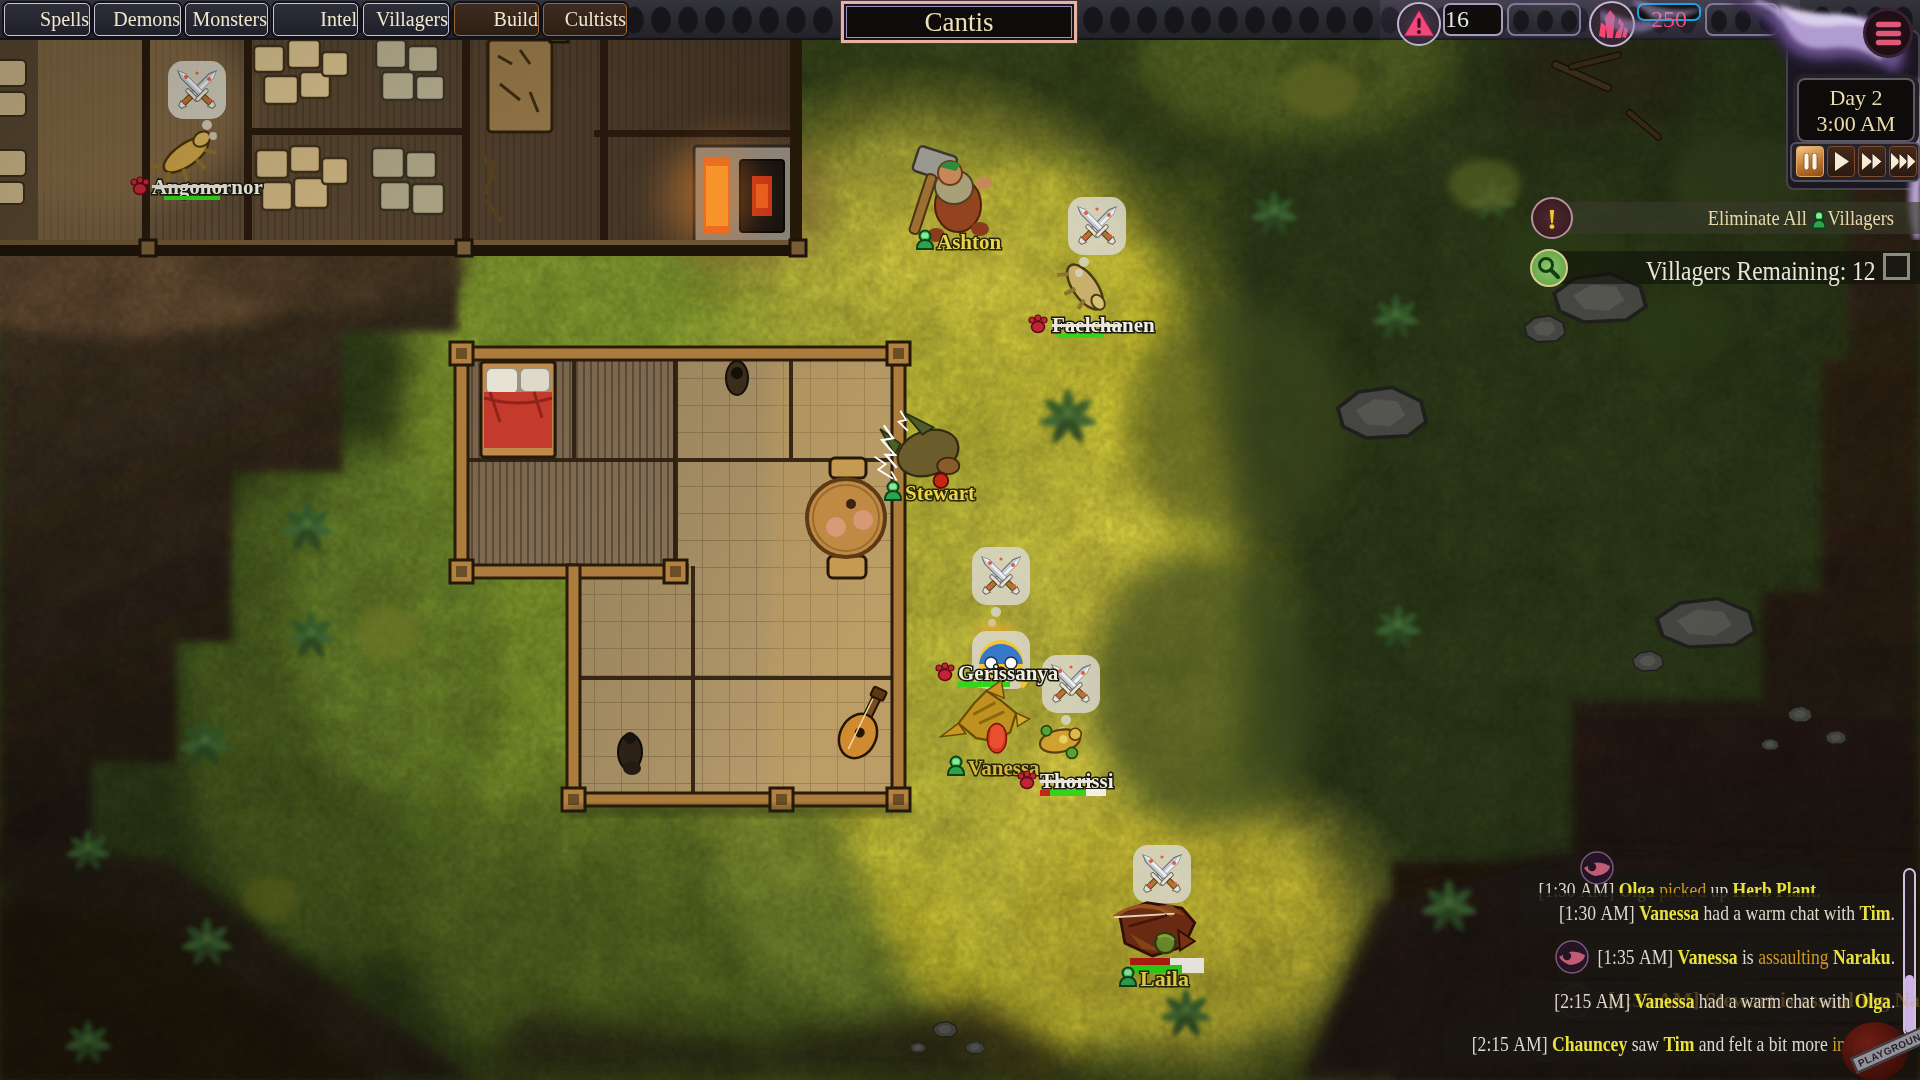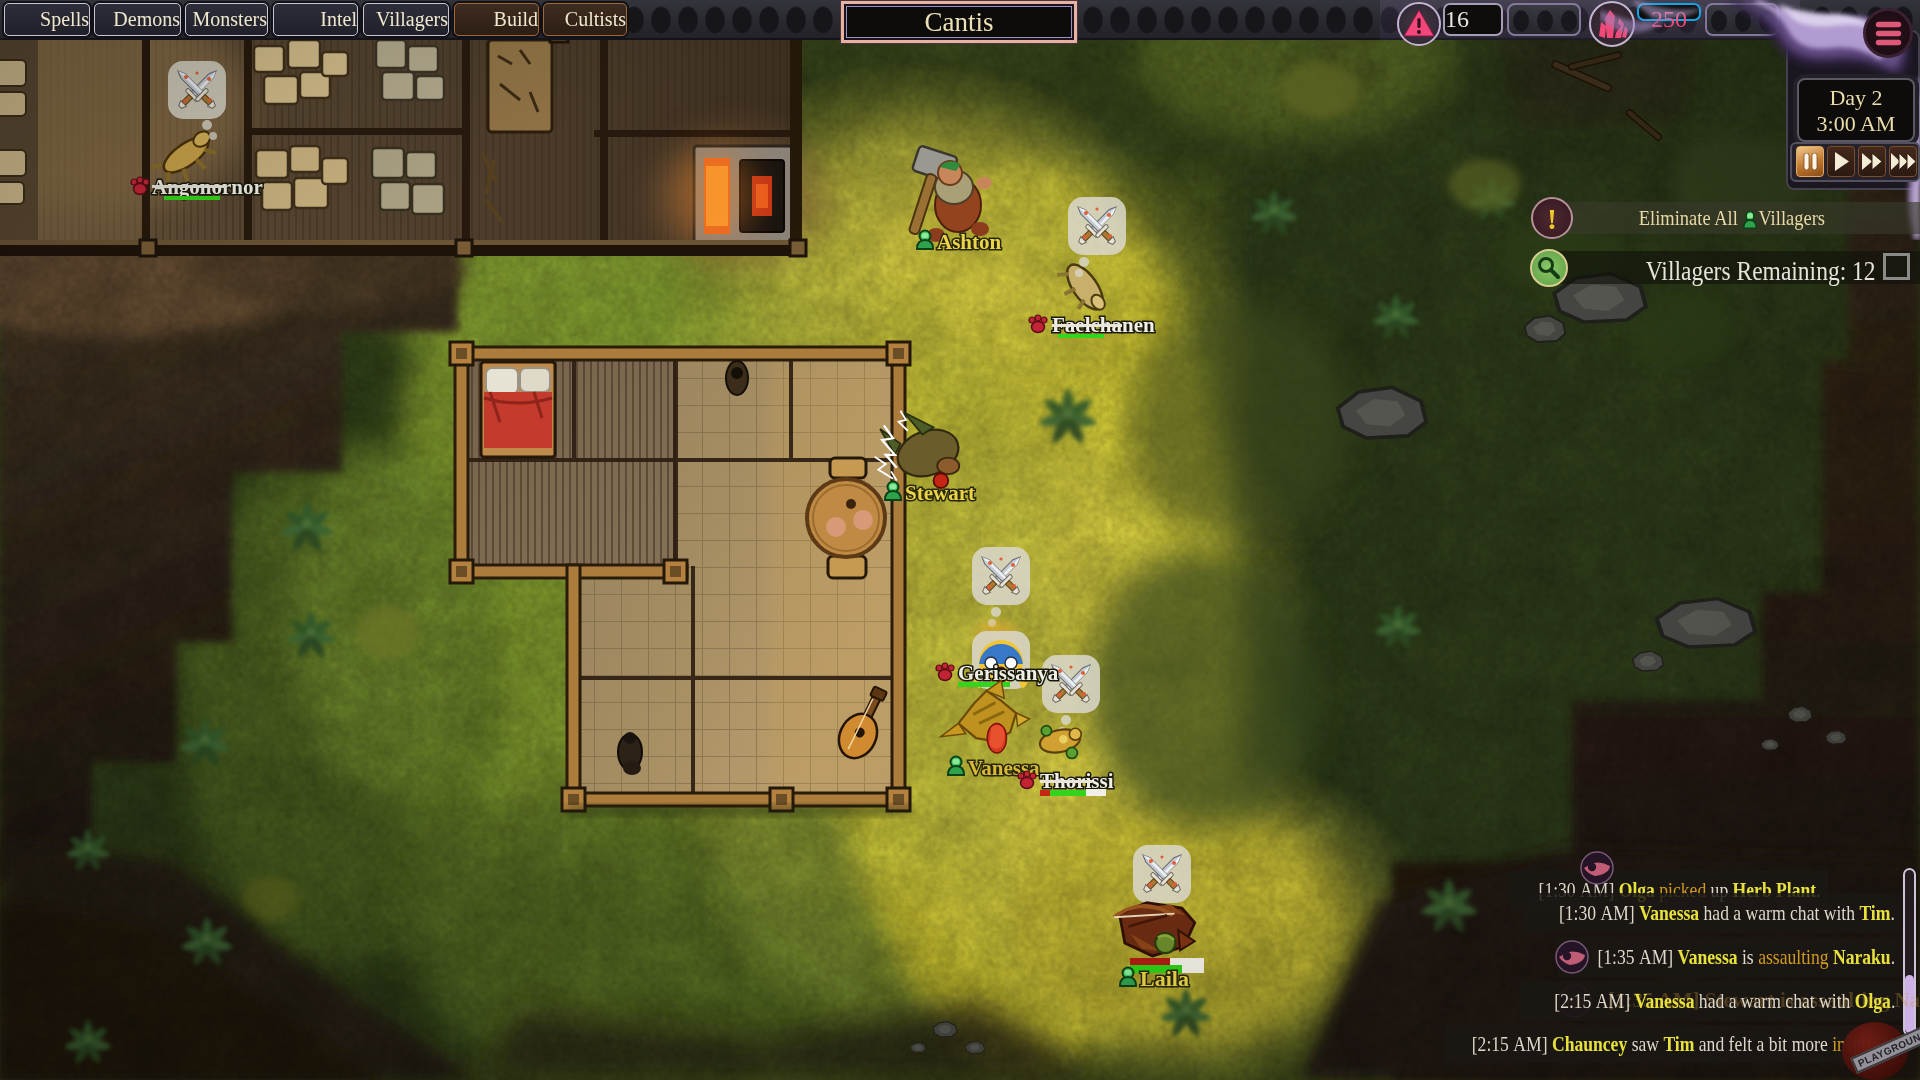--- a/index.html
+++ b/index.html
@@ -736,21 +736,21 @@
 
 <div class="speedbtn" style="left:1889px;"></div>
 <svg class="abs" style="left:1891px;top:153px" width="27" height="17" viewBox="0 0 27 17">
   <path d="M0,0 L9,8.5 L0,17 Z" fill="#f5ecd8"></path>
       <path d="M8,0 L17,8.5 L8,17 Z" fill="#f5ecd8" stroke="#2c1a10" stroke-width="1"></path>
   <path d="M16,0 L25,8.5 L16,17 Z" fill="#f5ecd8" stroke="#2c1a10" stroke-width="1"></path>
 </svg>
 
 <div class="abs" style="left:1552px;top:202px;width:368px;height:32px;background:rgba(56,58,44,0.62);"></div>
 
-<div class="abs" style="left:1552px;top:205px;width:360px;text-align:center;color:#e9d9a6;font-size:22px;"><span class="txc">Eliminate All
+<div class="abs" style="left:1552px;top:205px;width:360px;text-align:right;color:#e9d9a6;font-size:22px;"><span class="txc">Eliminate All
   <svg width="19" height="20" viewBox="-10 -10 20 20" style="vertical-align:-4px">
           <circle cx="0" cy="-3" r="5" fill="#42c860" stroke="#0c4018" stroke-width="2"></circle>
           <path d="M-8,10 Q-8,1 0,1 Q8,1 8,10 Z" fill="#2ea34c" stroke="#0c4018" stroke-width="2"></path>
           <rect x="-3.4" y="-6" width="6.8" height="5" rx="2" fill="#8ee89c"></rect>
         </svg>Villagers</span></div>
 
 <div class="abs" style="left:1531px;top:197px;width:42px;height:42px;border-radius:50%;background:radial-gradient(#4e2830,#34181e);
   border:2px solid #b8909c;box-sizing:border-box;color:#f2c828;font-size:30px;font-weight:bold;text-align:center;line-height:40px;">!</div>
 
 <div class="abs" style="left:1552px;top:251px;width:368px;height:33px;background:rgba(16,18,10,0.62);"></div>

